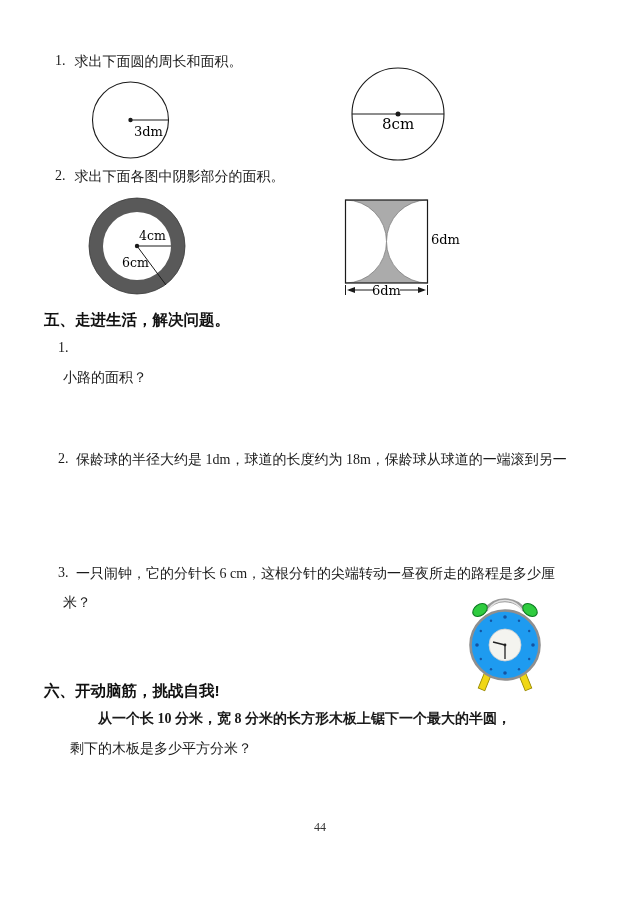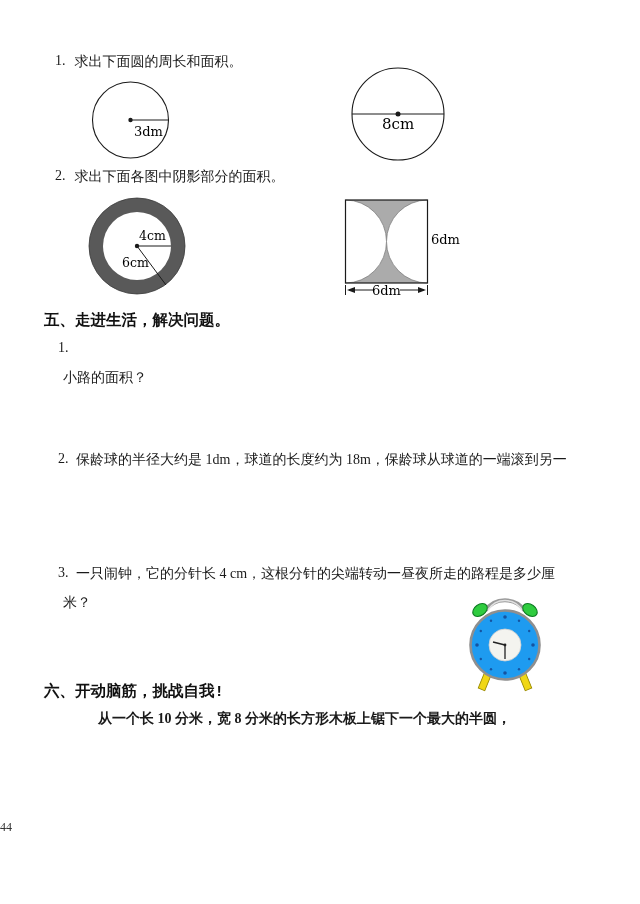--- a/index.html
+++ b/index.html
@@ -3,24 +3,24 @@
 <meta charset="utf-8">
 <style>
   html,body{margin:0;padding:0;background:#ffffff;}
   .page{
     position:relative;width:640px;height:904px;background:#ffffff;overflow:hidden;
     font-family:"Liberation Serif","DejaVu Serif",serif;color:#1a1a1a;
   }
   .abs{position:absolute;white-space:nowrap;}
   .qtitle{font-size:14px;display:flex;gap:9px;}
   .body-line{font-size:14px;}
-  .sec-heading{font-family:Liberation Mono, monospace;font-weight:bold;font-size:15.5px;color:#111;}
+  .sec-heading{font-family:Liberation Sans, sans-serif;font-weight:bold;font-size:15.5px;color:#111;}
   .qnum{font-size:14px;}
   .fig-label{font-family:"DejaVu Serif","Liberation Serif",serif;}
-  .page-num{left:0;right:0;text-align:left;font-size:12px;color:#333;}
+  .page-num{left:0;right:0;text-align:center;font-size:12px;color:#333;}
   svg{display:block;overflow:visible;}
 </style>
 </head>
 <body>
 
 <div class="page">
 
   <div class="abs qtitle" style="left:55px;top:53px;">
     <span>1.</span>
     <span>求出下面圆的周长和面积。</span>
@@ -74,21 +74,21 @@
 
   <div class="abs sec-heading" style="left:44px;top:310px;">五、走进生活，解决问题。</div>
 
   <div class="abs qnum" style="left:58px;top:340px;">1.</div>
   <div class="abs body-line" style="left:63px;top:369px;">小路的面积？</div>
 
   <div class="abs qnum" style="left:58px;top:451px;">2.</div>
   <div class="abs body-line" style="left:76px;top:451px;">保龄球的半径大约是 1dm，球道的长度约为 18m，保龄球从球道的一端滚到另一</div>
 
   <div class="abs qnum" style="left:58px;top:565px;">3.</div>
-  <div class="abs body-line" style="left:76px;top:565px;">一只闹钟，它的分针长 4 cm，这根分针的尖端转动一昼夜所走的路程是多少厘</div>
+  <div class="abs body-line" style="left:76px;top:565px;">一只闹钟，它的分针长 6 cm，这根分针的尖端转动一昼夜所走的路程是多少厘</div>
   <div class="abs body-line" style="left:63px;top:594px;">米？</div>
 
   <svg class="abs" style="left:455px;top:584px;" width="100" height="112" viewBox="0 0 100 112">
     <path d="M 30 27 A 24 24 0 0 1 70 27" fill="none" stroke="#9b9b9b" stroke-width="4"></path>
     <path d="M 33 26 A 20 20 0 0 1 67 26" fill="none" stroke="#e2e2e2" stroke-width="1.6"></path>
     <ellipse cx="25" cy="26" rx="8" ry="5.5" transform="rotate(-35 25 26)" stroke="#0E7A22" stroke-width="1" fill="#2FCC3F"></ellipse>
     <ellipse cx="75" cy="26" rx="8" ry="5.5" transform="rotate(35 75 26)" stroke="#0E7A22" stroke-width="1" fill="#2FCC3F"></ellipse>
     <rect x="26" y="90" width="7" height="16" transform="rotate(22 29.5 98)" stroke="#9A8A00" stroke-width="0.9" fill="#F0D715"></rect>
     <rect x="67" y="90" width="7" height="16" transform="rotate(-22 70.5 98)" stroke="#9A8A00" stroke-width="0.9" fill="#F0D715"></rect>
     <circle cx="50" cy="61" r="34.5" stroke="#8f8f8f" stroke-width="2.6" fill="#1E9BF0"></circle>
@@ -107,16 +107,17 @@
         <circle cx="36" cy="36.8" r="1.2"></circle>
     </g>
     <circle cx="50" cy="61" r="16" stroke="#cfcfcf" stroke-width="0.8" fill="#F4F4EF"></circle>
     <line x1="50" y1="61" x2="38" y2="58" stroke="#222222" stroke-width="1.6"></line>
     <line x1="50" y1="61" x2="50" y2="75" stroke="#222222" stroke-width="1.3"></line>
     <circle cx="50" cy="61" r="1.4" fill="#222222"></circle>
   </svg>
 
   <div class="abs sec-heading" style="left:44px;top:681px;text-align:center;">六、开动脑筋，挑战自我!</div>
   <div class="abs body-line" style="left:98px;top:710px;font-weight:bold;">从一个长 10 分米，宽 8 分米的长方形木板上锯下一个最大的半圆，</div>
+  <div class="abs body-line" style="left:70px;top:740px;">剩下的木板是多少平方分米？</div>
 
   <div class="abs page-num" style="top:820px;">44</div>
 
 </div>
 
 </body></html>

